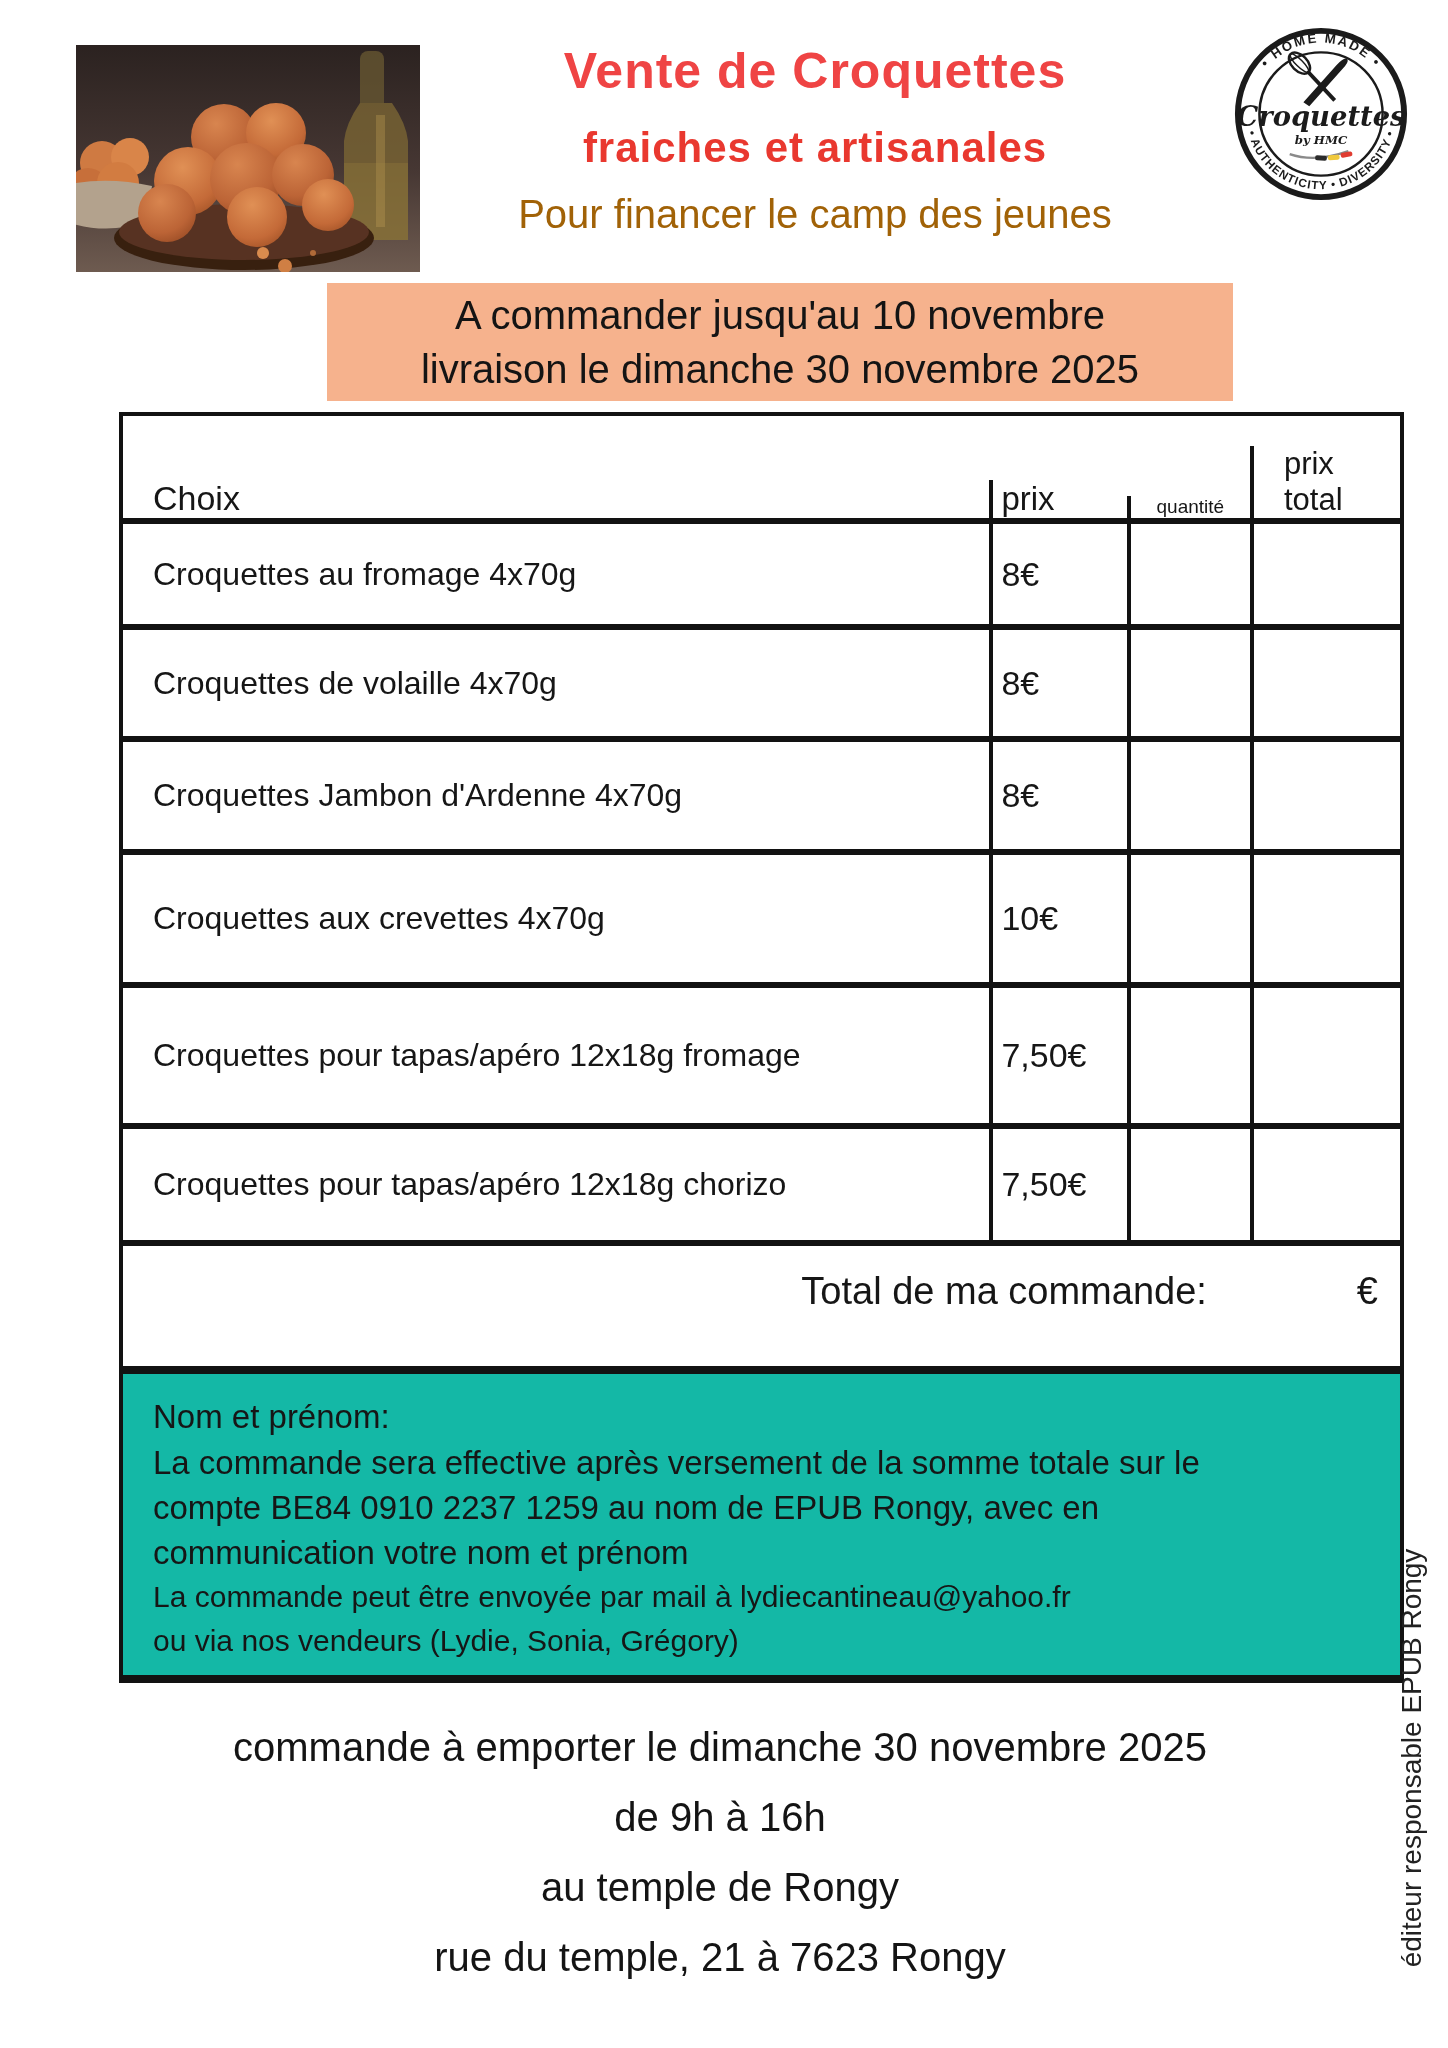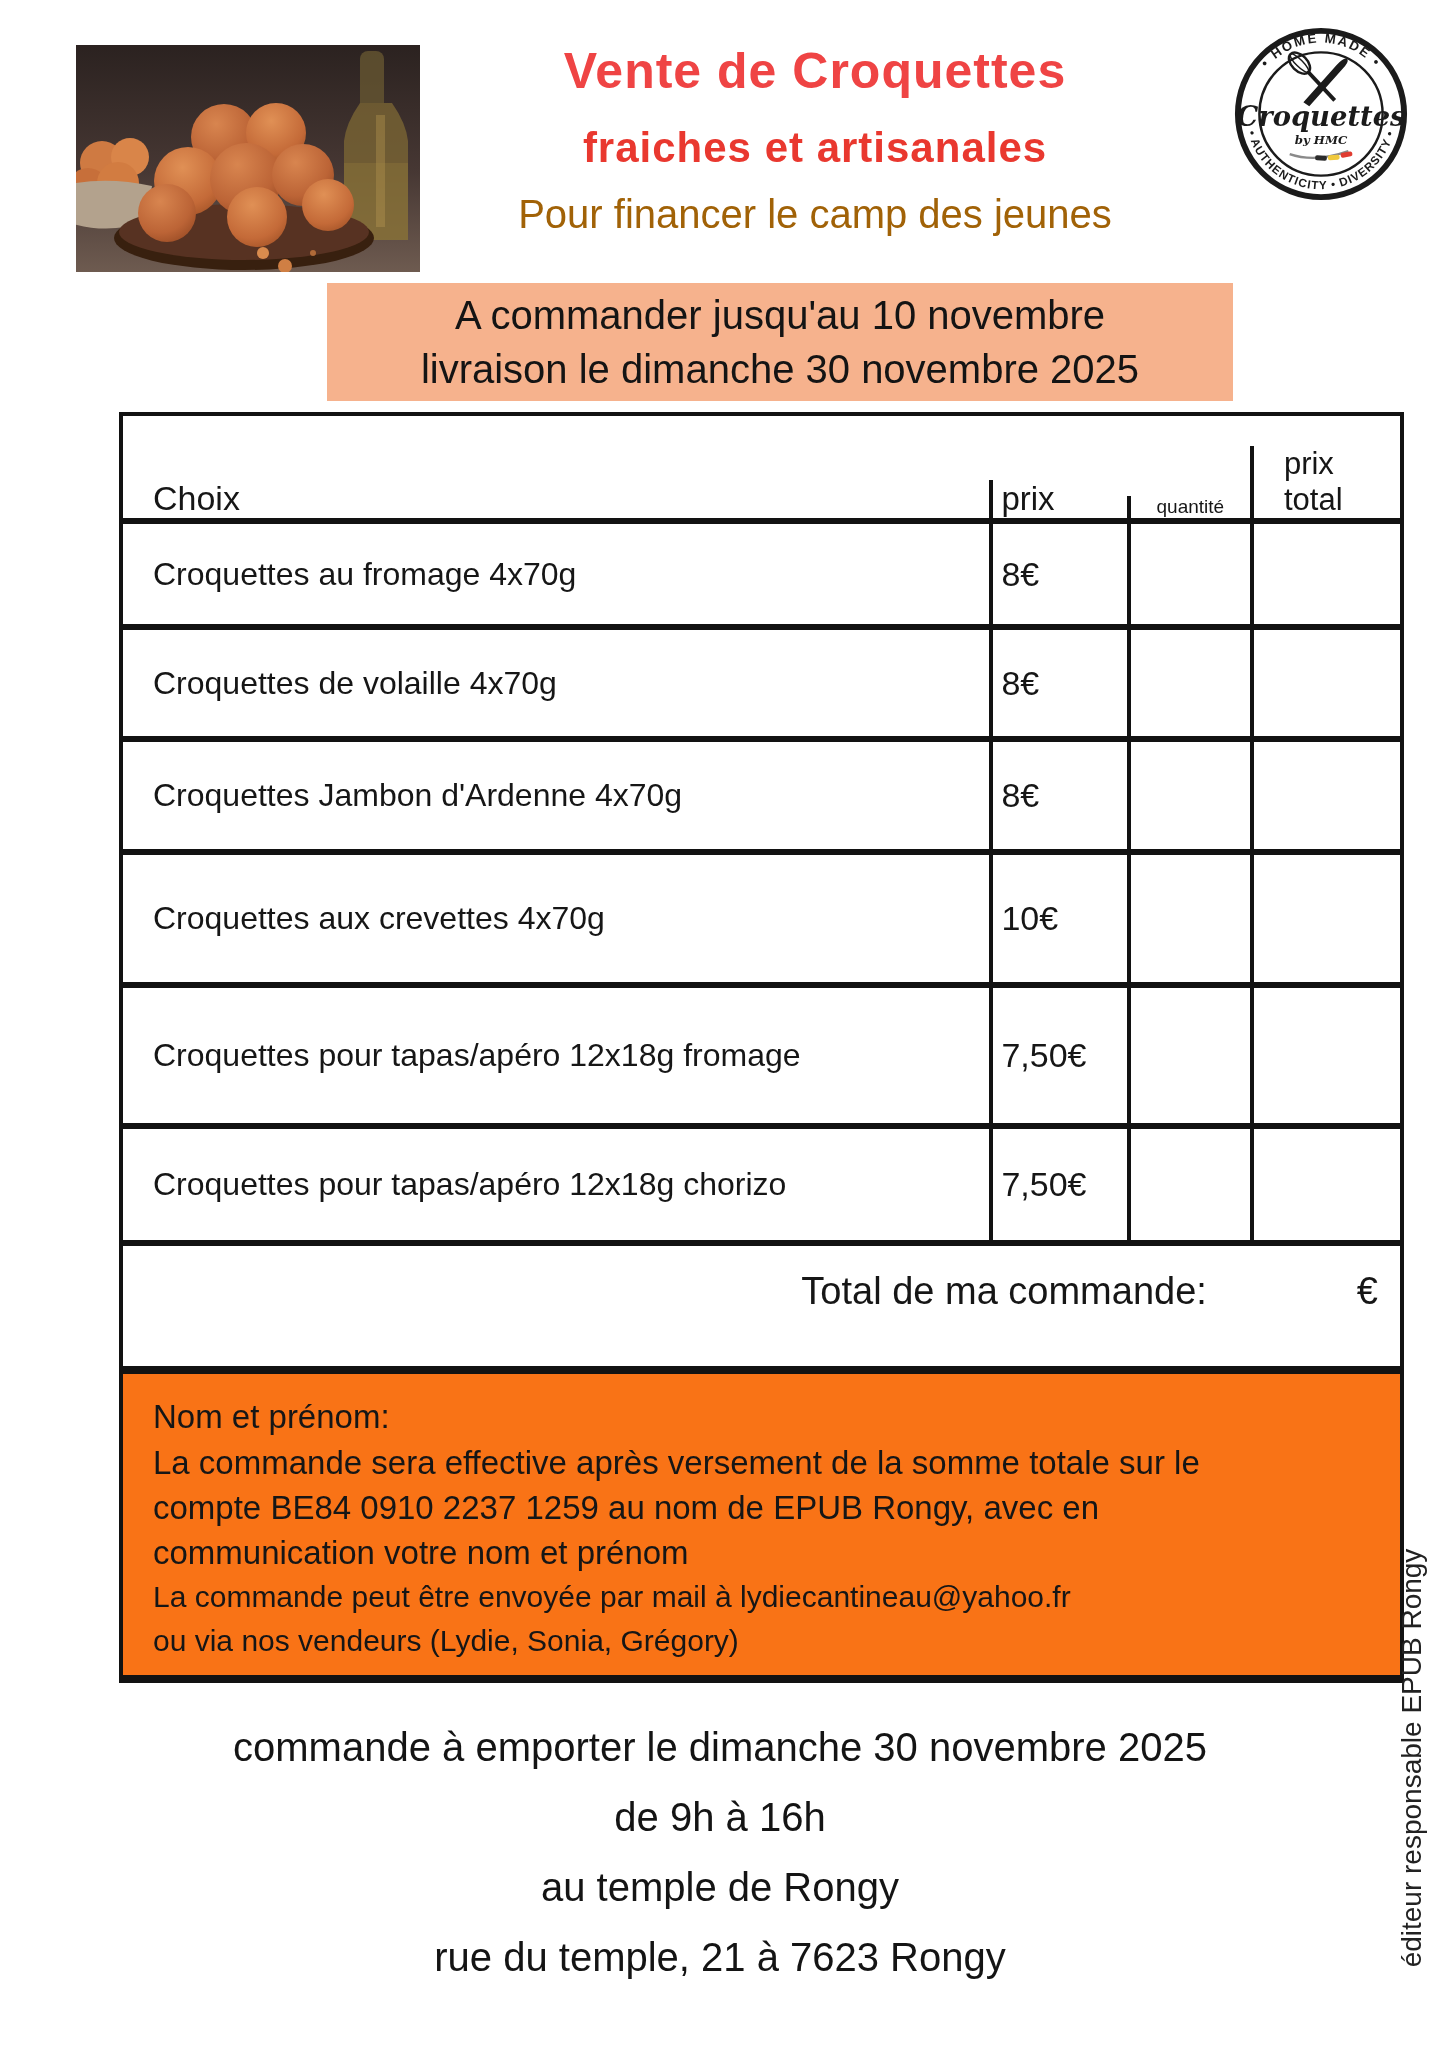--- a/index.html
+++ b/index.html
@@ -34,21 +34,21 @@
   .c4{width:11.75%;border-left:4px solid #121212;padding-left:30px;}
   .h-choice{font-size:34px;} .h-prix{font-size:33px;}
   .h-qty{font-size:19px;} .h-ptotal{font-size:31px;line-height:36px;}
   .p-label{font-size:32px;} .p-price{font-size:34px;}
   .t-total{display:flex;align-items:center;justify-content:flex-end;padding-right:22px;box-sizing:border-box;}
   .total-label{font-size:38px;}
   .total-fill{width:150px;height:60px;}
   .total-cur{font-size:38px;}
   
   .infobox{position:absolute;left:119px;top:1370px;width:1285px;height:313px;
-    background:#f97316;border:4px solid #121212;border-bottom-width:8px;box-sizing:border-box;
+    background:#14b8a6;border:4px solid #121212;border-bottom-width:8px;box-sizing:border-box;
     padding:20px 24px 0 30px;}
   .ib-name{display:flex;font-size:33px;line-height:46px;}
   .ib-fill{flex:1;}
   .ib-line{font-size:33px;line-height:45px;}
   .ib-small{font-size:30px;line-height:44px;}
   
   .pickup{position:absolute;left:40px;top:1712px;width:1360px;text-align:center;
     font-size:40px;line-height:70px;color:#141414;}
   .editor-note{position:absolute;top:1758px;left:1412px;
     transform:translate(-50%,-50%) rotate(-90deg);white-space:nowrap;

